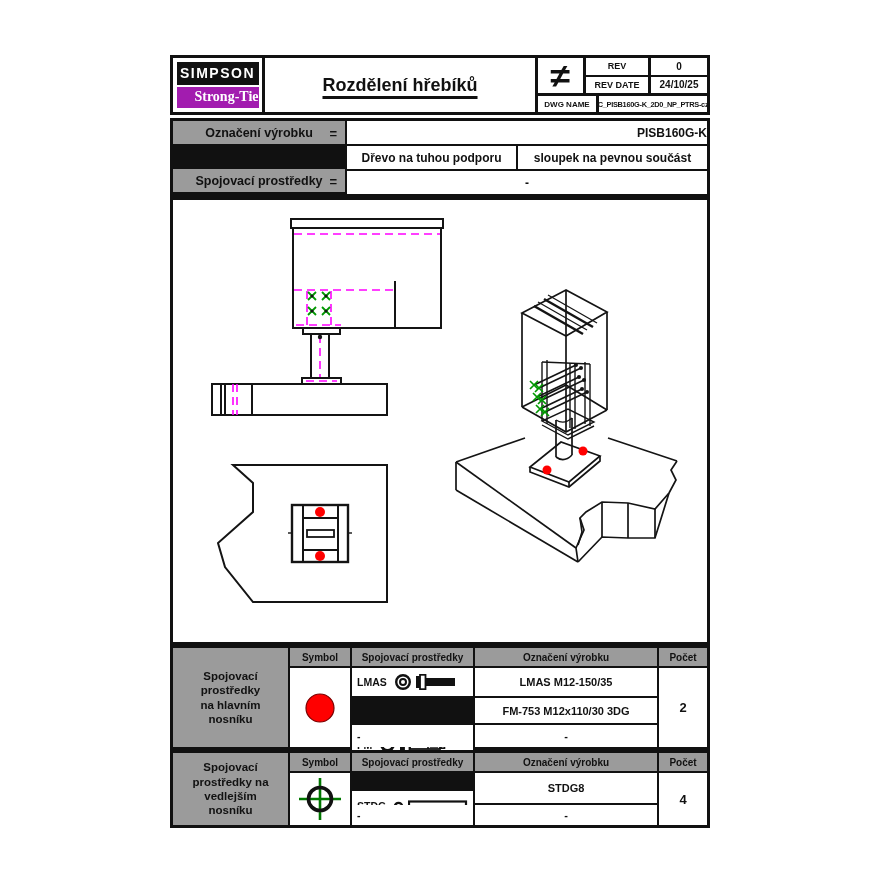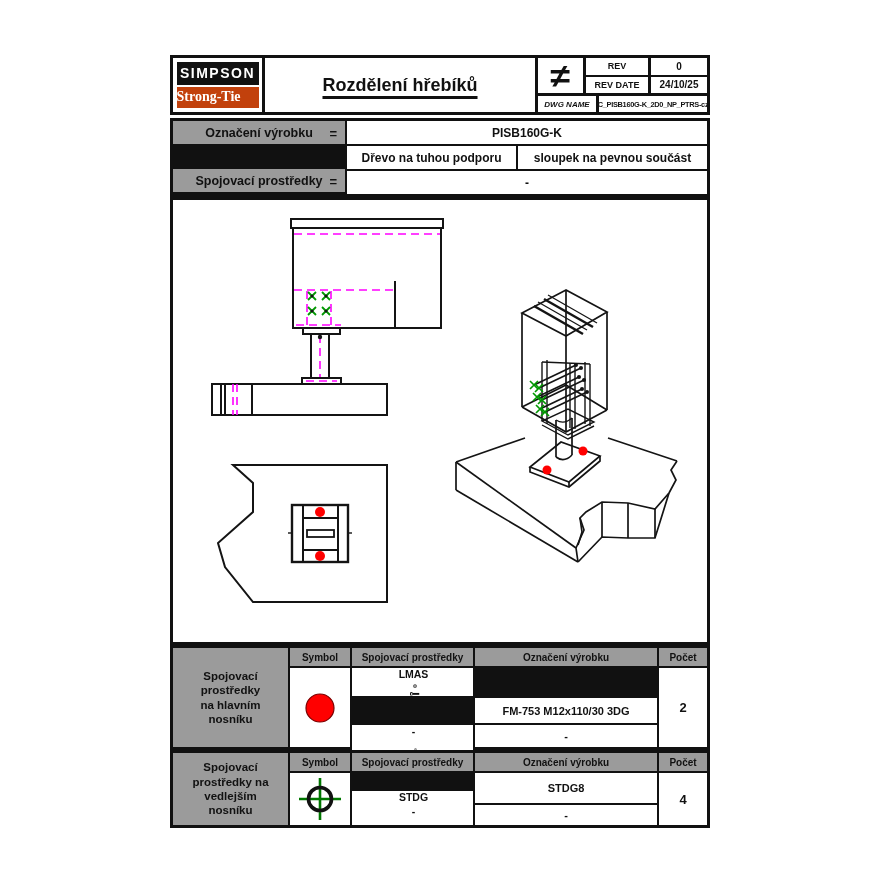--- a/index.html
+++ b/index.html
@@ -8,40 +8,40 @@
   .page{position:absolute;left:170px;top:55px;width:540px;height:773px;}
   .sec{position:absolute;background:#111;}
   .cell{position:absolute;background:#fff;display:flex;align-items:center;justify-content:center;
         box-sizing:border-box;overflow:hidden;}
   .gray{background:#9b9b9b;}
   
   #header{left:0;top:0;width:540px;height:60px;}
   .logo-cell{flex-direction:column;gap:2px;padding:3px;}
   .logo-black{background:#111;color:#fff;font-weight:bold;font-size:14px;letter-spacing:1.5px;
               width:82px;text-align:center;padding:3px 0 4px 0;}
-  .logo-red{background:#c2410c;color:#fff;font-weight:bold;font-size:14px;
-            font-family:"Liberation Serif","DejaVu Serif",serif;width:82px;text-align:left;padding:2px 0 3px 0;}
+  .logo-red{background:#a21caf;color:#fff;font-weight:bold;font-size:14px;
+            font-family:"Liberation Serif","DejaVu Serif",serif;width:82px;text-align:right;padding:2px 0 3px 0;}
   .title-text{font-size:18px;font-weight:bold;text-decoration:underline;text-decoration-thickness:2.5px;text-underline-offset:5px;}
   .ne{font-size:36px;font-weight:bold;line-height:1;transform:scaleY(0.9);}
   .tb-small{font-size:9px;font-weight:bold;}
   .tb-val{font-size:10px;font-weight:bold;}
   .dwg-val{font-size:7.4px;font-weight:bold;letter-spacing:-0.3px;white-space:nowrap;}
   
   #spec{left:0;top:63px;width:540px;height:79px;}
   .spec-label{font-size:12.5px;font-weight:bold;position:relative;}
   .spec-eq{position:absolute;right:8px;top:50%;transform:translateY(-50%);font-weight:bold;font-size:13px;}
   .spec-val{font-size:12px;font-weight:bold;}
   
   #drawing{left:0;top:142px;width:540px;height:448px;background:#111;}
   #drawing .inner{position:absolute;left:3px;top:3px;width:534px;height:442px;background:#fff;}
   
   .hdr{font-size:10px;font-weight:bold;}
   .rowlabel{font-size:11.5px;font-weight:bold;text-align:center;white-space:pre-line;line-height:1.25;}
   .code{font-size:10.5px;font-weight:bold;margin-right:3px;}
-  .fcell{justify-content:flex-start;padding-left:5px;gap:4px;flex-direction:column;}
+  .fcell{justify-content:flex-start;padding-left:5px;gap:4px;}
   .pcell{font-size:11px;font-weight:bold;}
   .count{font-size:13px;font-weight:bold;}
   svg{display:block;}
 </style>
 </head>
 <body>
 
 <div class="canvas">
 <div class="page">
 
@@ -62,33 +62,33 @@
     <div class="cell" style="left:481px;top:3px;width:56px;height:16.5px;">
       <span class="tb-val">0</span>
     </div>
     <div class="cell" style="left:416px;top:21.5px;width:62px;height:16.5px;">
       <span class="tb-small">REV DATE</span>
     </div>
     <div class="cell" style="left:481px;top:21.5px;width:56px;height:16.5px;">
       <span class="tb-val">24/10/25</span>
     </div>
     <div class="cell" style="left:368px;top:41px;width:58px;height:16px;">
-      <span class="tb-small" style="font-size:8px;font-style:italic;">DWG NAME</span>
+      <span class="tb-small" style="font-size:8px;">DWG NAME</span>
     </div>
     <div class="cell" style="left:429px;top:41px;width:108px;height:16px;justify-content:center;">
       <span class="dwg-val">C_PISB160G-K_2D0_NP_PTRS-cz</span>
     </div>
   </div>
 
   <div class="sec" id="spec">
     <div class="cell gray spec-label" style="left:3px;top:3px;width:172px;height:23px;">
       <span>Označení výrobku</span>
       <span class="spec-eq">=</span>
     </div>
-    <div class="cell spec-val" style="left:177px;top:3px;width:360px;height:23px;">
+    <div class="cell spec-val" style="left:177px;top:3px;width:360px;height:23px;justify-content:flex-end;">
       <span>PISB160G-K</span>
     </div>
     <div class="cell gray spec-label" style="left:3px;top:28px;width:172px;height:23px;">
       <span>Spojovací prostředky</span>
       <span class="spec-eq">=</span>
     </div>
     <div class="cell spec-val" style="left:348px;top:28px;width:189px;height:23px;">
       <span>sloupek na pevnou součást</span>
     </div>
     <div class="cell spec-val" style="left:177px;top:28px;width:169px;height:23px;">
@@ -258,20 +258,23 @@
       <svg width="18" height="18" viewBox="0 0 18 18">
         <circle cx="9" cy="9" r="6.8" fill="none" stroke="#111" stroke-width="2.4"></circle>
         <circle cx="9" cy="9" r="3" fill="none" stroke="#111" stroke-width="2"></circle>
       </svg>
       <svg width="42" height="16" viewBox="0 0 42 16">
         <rect x="0" y="2" width="4" height="12" fill="#111"></rect>
         <rect x="4" y="0.8" width="5.5" height="14.4" fill="none" stroke="#111" stroke-width="1.8"></rect>
         <rect x="10" y="4" width="29" height="8" fill="#111"></rect>
       </svg>
     </div>
+    <div class="cell pcell" style="left:305px;top:23px;width:182px;height:28px;">
+      <span>LMAS M12-150/35</span>
+    </div>
 
     <div class="cell fcell" style="left:182px;top:53px;width:121px;height:25px;margin-top:34px;">
       <span class="code">FM</span>
       <svg width="17" height="17" viewBox="0 0 17 17">
         <circle cx="8.5" cy="8.5" r="6" fill="none" stroke="#111" stroke-width="3"></circle>
         <circle cx="8.5" cy="8.5" r="1.8" fill="#111"></circle>
       </svg>
       <svg width="48" height="16" viewBox="0 0 48 16">
         <rect x="0" y="2" width="4" height="12" fill="#111"></rect>
         <rect x="4" y="0.8" width="5.5" height="14.4" fill="none" stroke="#111" stroke-width="1.8"></rect>

